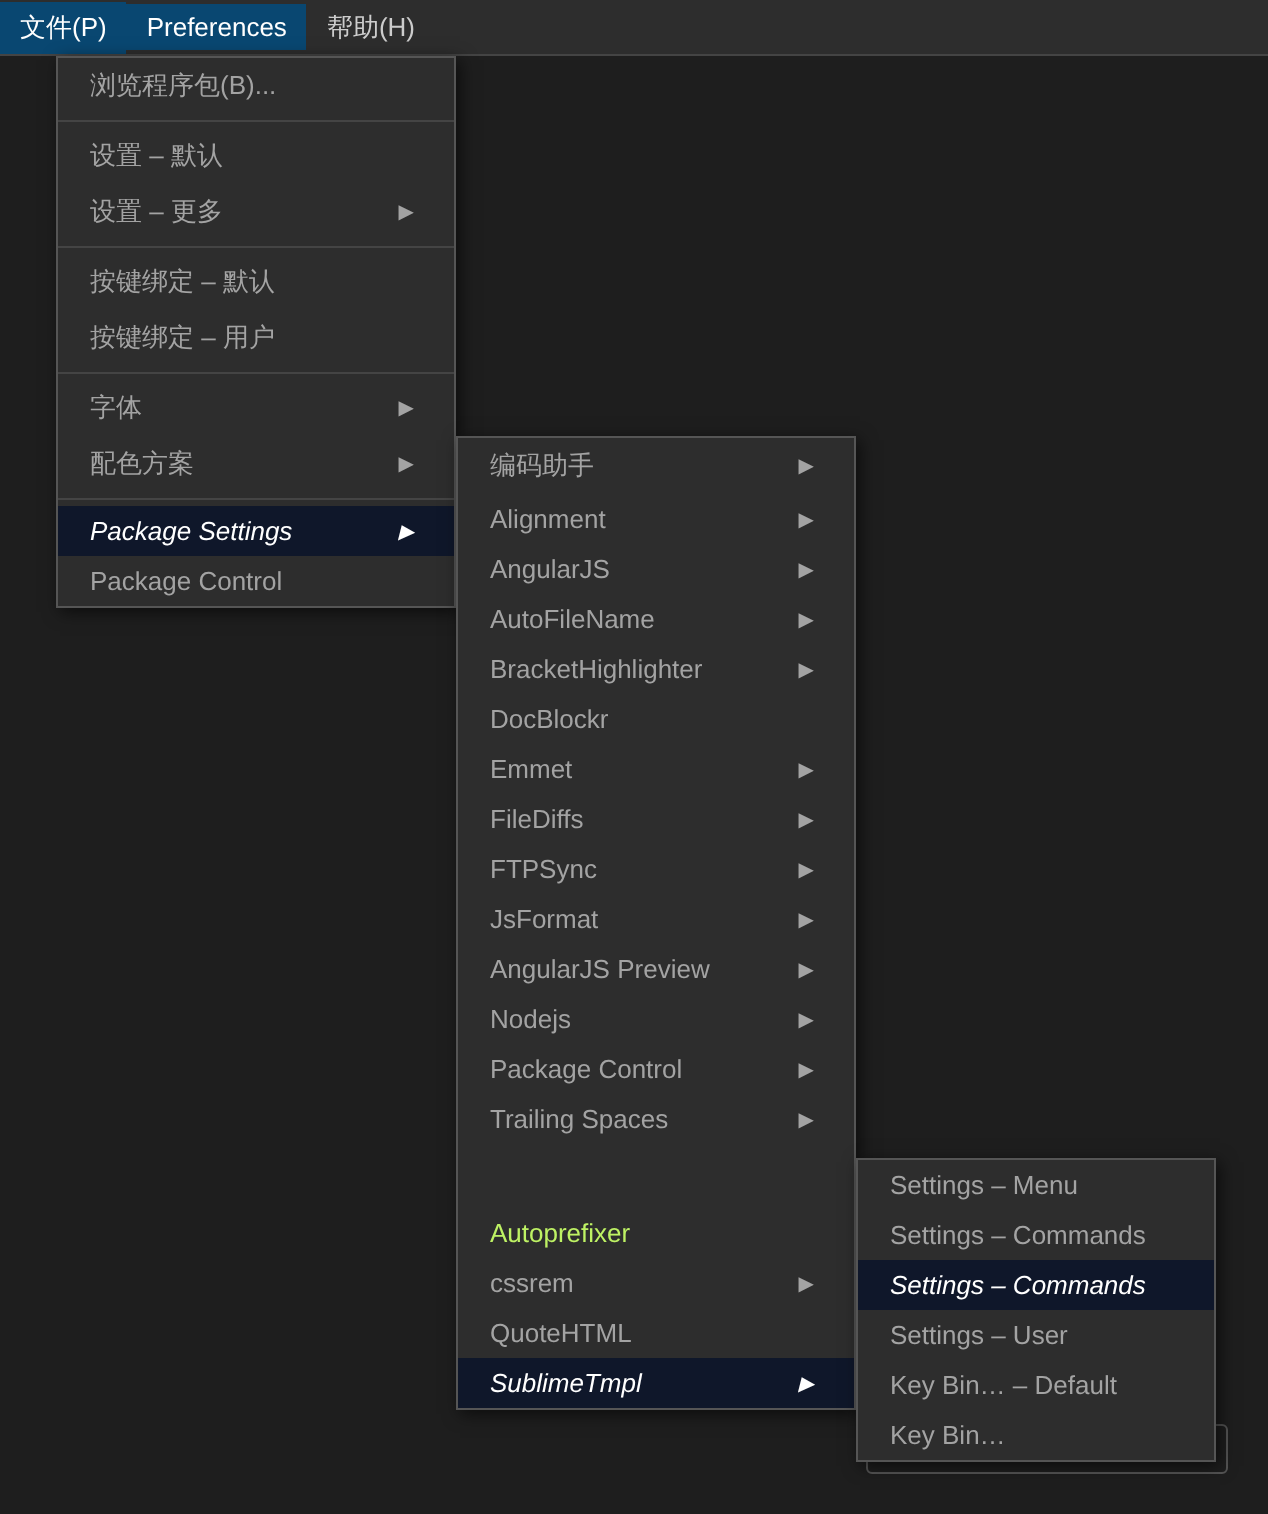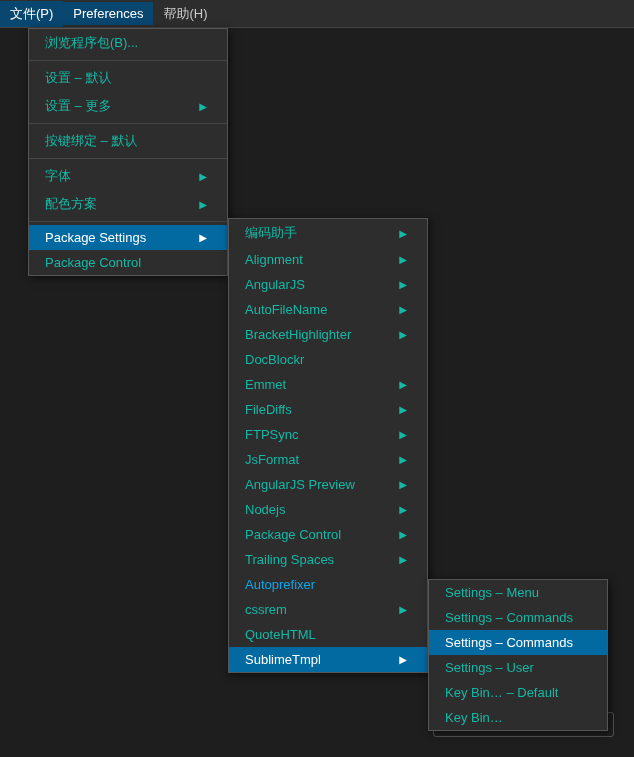--- a/index.html
+++ b/index.html
@@ -41,33 +41,35 @@
       position: absolute;
       background: #2d2d2d;
       border: 1px solid #555;
       min-width: 200px;
       z-index: 200;
       box-shadow: 2px 2px 8px rgba(0,0,0,0.6);
     }
     .dropdown-item {
       padding: 5px 20px 5px 16px;
       cursor: pointer;
-      color: #14b8a6;
+      color: #a3a3a3;
       display: flex;
       align-items: center;
       justify-content: space-between;
       white-space: nowrap;
     }
     .dropdown-item.active, .dropdown-item.highlighted {
-      background: #0369a1;
+      background: #0f172a;
       color: #fff;
+      font-style: italic;
     }
     .dropdown-item.disabled {
-      color: #0ea5e9;
+      color: #bef264;
       cursor: default;
+      margin-top: 32px;
     }
     .dropdown-separator {
       height: 1px;
       background: #444;
       margin: 3px 0;
     }
     .arrow {
       margin-left: 10px;
       font-size: 10px;
     }
@@ -118,20 +120,23 @@
     <span>设置 – 默认</span>
   </div>
   <div class="dropdown-item">
     <span>设置 – 更多</span>
     <span class="arrow">▶</span>
   </div>
   <div class="dropdown-separator"></div>
   <div class="dropdown-item">
     <span>按键绑定 – 默认</span>
   </div>
+  <div class="dropdown-item">
+    <span>按键绑定 – 用户</span>
+  </div>
   <div class="dropdown-separator"></div>
   <div class="dropdown-item">
     <span>字体</span>
     <span class="arrow">▶</span>
   </div>
   <div class="dropdown-item">
     <span>配色方案</span>
     <span class="arrow">▶</span>
   </div>
   <div class="dropdown-separator"></div>

